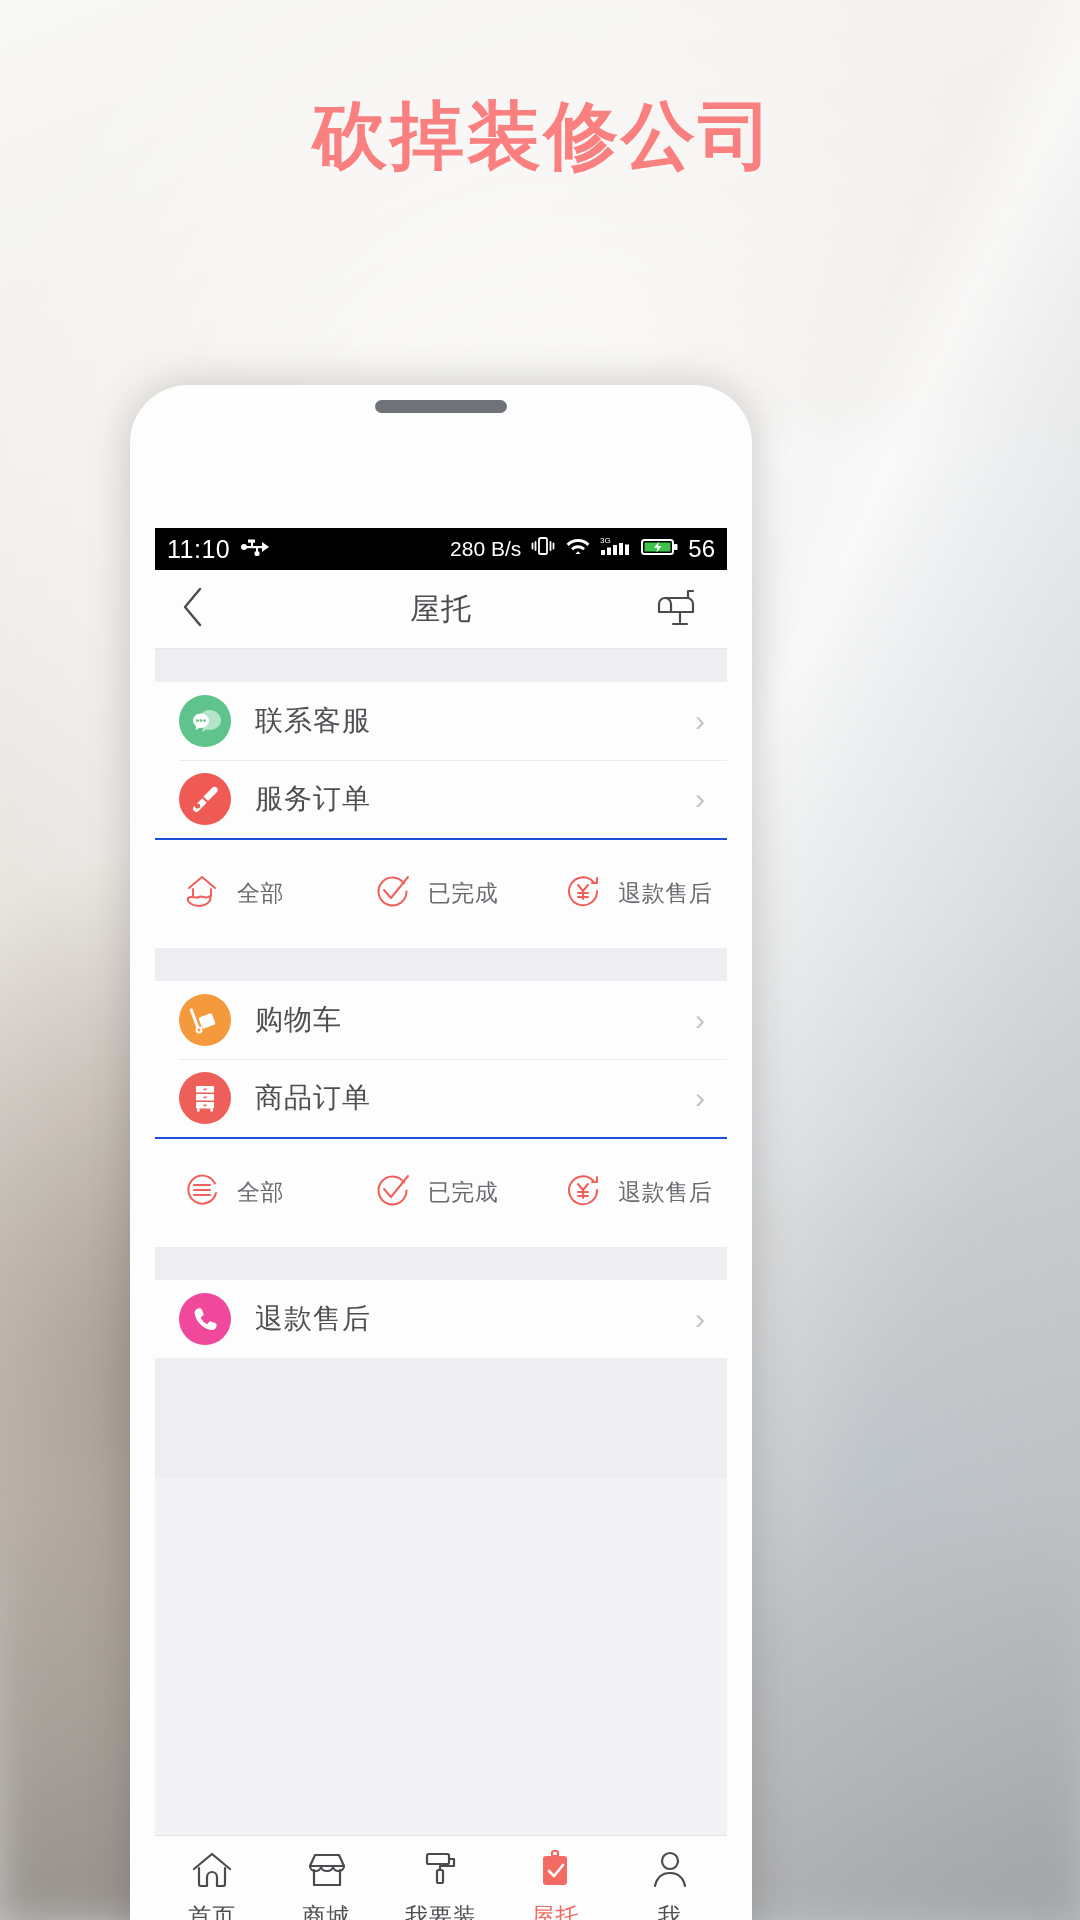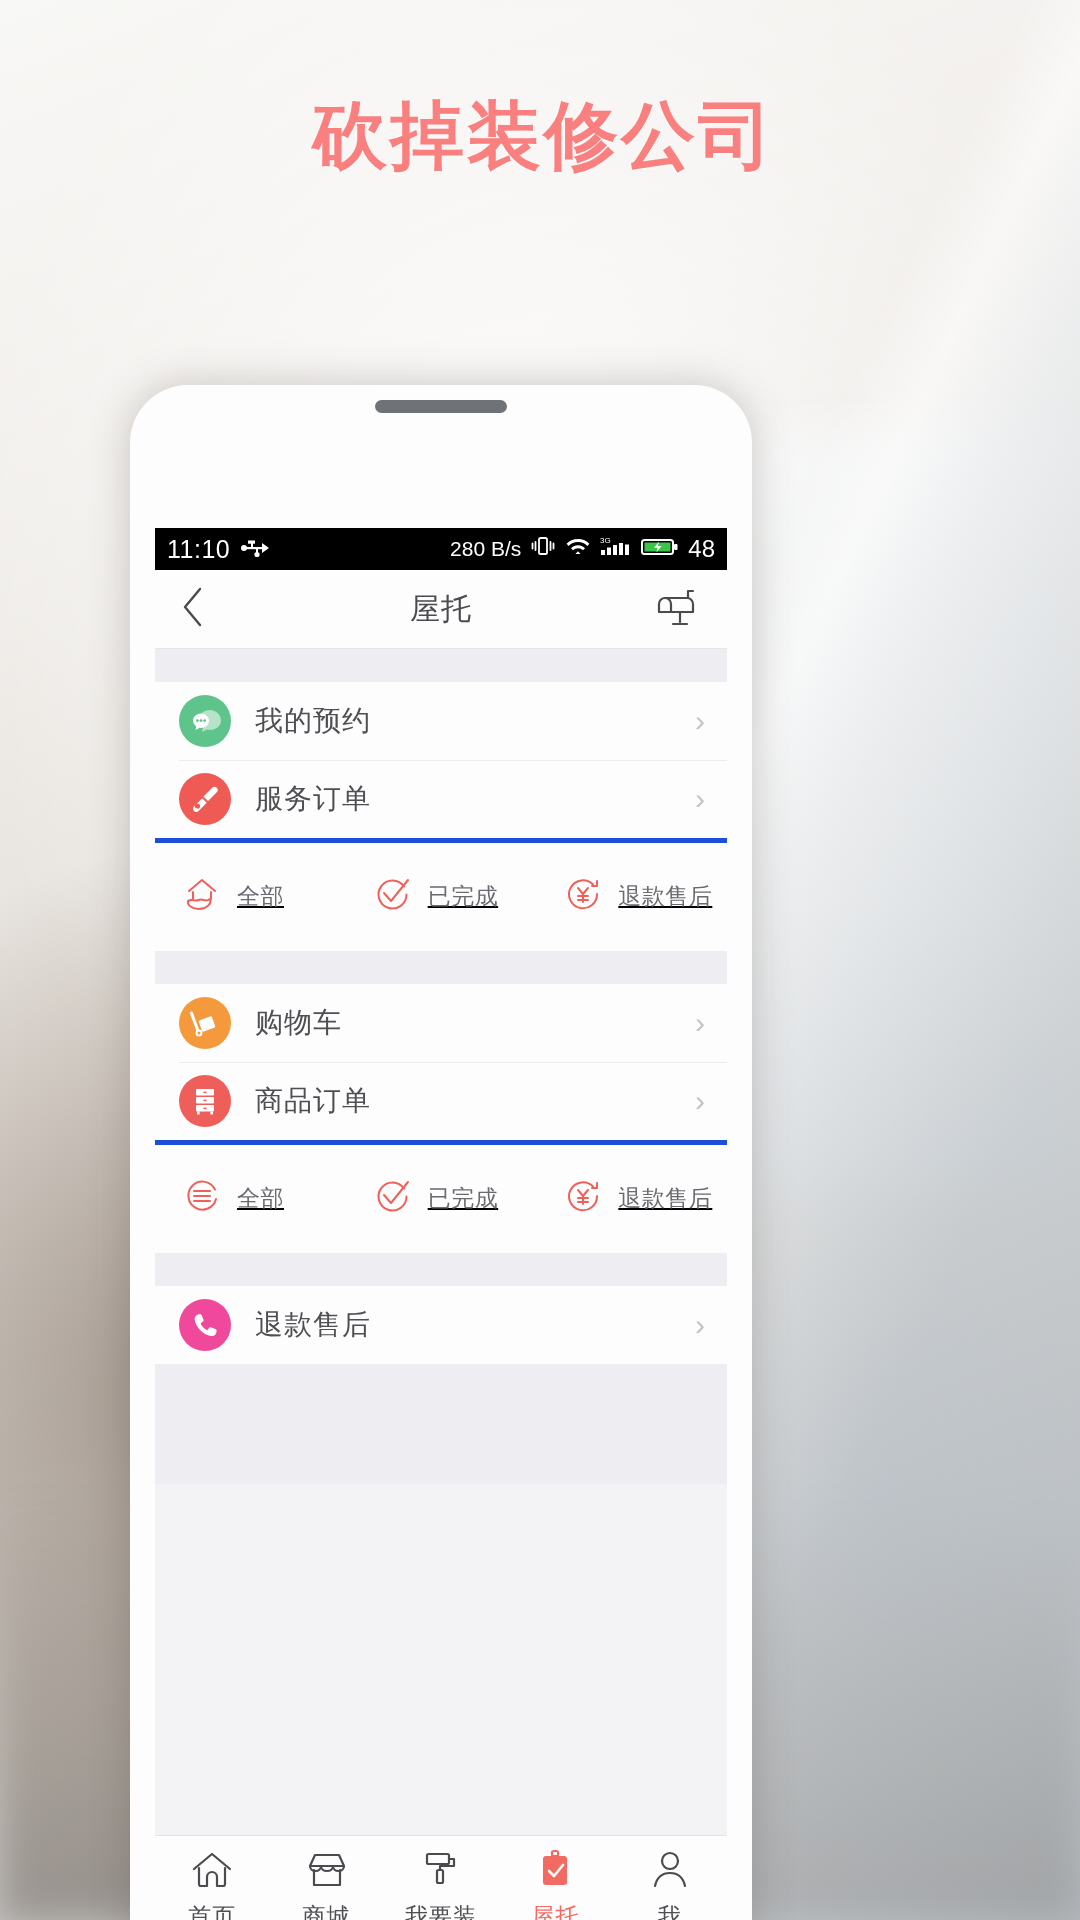--- a/index.html
+++ b/index.html
@@ -79,21 +79,21 @@
     overflow: hidden;
   }
 
   
   #statusbar {
     height: 42px; background: #000; color: #fff;
     display: flex; align-items: center;
     padding: 0 12px;
     font-size: 23px;
   }
-  #sb-left { display: flex; align-items: flex-end; gap: 10px; }
+  #sb-left { display: flex; align-items: center; gap: 10px; }
   #sb-right { margin-left: auto; display: flex; align-items: center; gap: 9px; }
   .sb-time { font-size: 25px; letter-spacing: 0.5px; }
   .sb-speed { font-size: 21px; letter-spacing: 0px; }
   .sb-batt-num { font-size: 24px; }
 
   
   #navbar {
     height: 79px; background: #fdfdfd;
     display: flex; align-items: center;
     padding: 0 24px;
@@ -132,22 +132,21 @@
   }
   .chev {
     margin-left: auto; color: #c3c3c7;
     font-size: 30px; font-weight: 300;
   }
 
   
   .filters {
     display: flex; flex-wrap: wrap;
     padding: 12px 0 14px 0;
-    border-top: 5px solid #1d4ed8;
-    text-decoration: underline;
+    border-top: 2px solid #1d4ed8;
   }
   .filter {
     width: 33.333%;
     display: flex; align-items: center;
     padding: 16px 0 16px 24px;
   }
   .filter-lbl {
     margin-left: 12px; font-size: 23px; color: #6a6a70;
     letter-spacing: 0.5px; white-space: nowrap;
   }
@@ -233,21 +232,21 @@
           </svg>
         </span>
         <span>
           <svg width="38" height="20" viewBox="0 0 38 20">
             <rect x="1" y="3" width="31" height="14" rx="2.5" fill="none" stroke="#fff" stroke-width="2"></rect>
             <rect x="33" y="7" width="3.5" height="6" rx="1" fill="#fff"></rect>
             <rect x="3.5" y="5.5" width="26" height="9" fill="#3dc34a"></rect>
             <path d="M18 4.5l-5 6.3h3.6l-1.2 4.8 5.2-6.6h-3.8z" fill="#fff"></path>
           </svg>
         </span>
-        <span class="sb-batt-num">48</span>
+        <span class="sb-batt-num">56</span>
       </div>
     </div>
 
     <div id="navbar">
       <div class="nav-side">
         <svg width="26" height="44" viewBox="0 0 26 44">
             <path d="M21 4L6 22l15 18" fill="none" stroke="#4a4a4f" stroke-width="2.4" stroke-linecap="round" stroke-linejoin="round"></path>
           </svg>
       </div>
       <div id="nav-title">屋托</div>
@@ -272,21 +271,21 @@
           <svg width="34" height="34" viewBox="0 0 34 34">
             <path d="M22 6c-6 0-11 4.2-11 9.4 0 3 1.7 5.7 4.3 7.4L14 28l4.8-2.6c1 .2 2.1.4 3.2.4 6 0 11-4.2 11-9.4S28 6 22 6z" fill="#fff" opacity="0.55"></path>
             <path d="M13 9.5c-4.4 0-8 3.2-8 7.1 0 2.3 1.2 4.3 3.2 5.6L7.5 26l4.2-2.2c.4.1.9.1 1.3.1 4.4 0 8-3.2 8-7.1s-3.6-7.3-8-7.3z" fill="#fff"></path>
             <g fill="#5ec48c">
                 <circle cx="9.4" cy="16.6" r="1.4"></circle>
                 <circle cx="13" cy="16.6" r="1.4"></circle>
                 <circle cx="16.6" cy="16.6" r="1.4"></circle>
               </g>
           </svg>
         </div>
-        <div class="menu-label">我的预约</div>
+        <div class="menu-label">联系客服</div>
         <div class="chev">›</div>
       </div>
 
       <div class="menu-row">
         <div class="menu-ico" style="background:#f05a54">
           <svg width="34" height="34" viewBox="0 0 34 34">
               <g fill="#fff">
             <path d="M24.5 5.5a3.2 3.2 0 0 1 4.5 4.5l-9 9-4.5-4.5z"></path>
             <path d="M14.2 16.3l4.5 4.5-8.4 8.4a3.2 3.2 0 0 1-4.5-4.5z"></path>
             <circle cx="9.5" cy="24" r="2.6" fill="#f05a54"></circle>

